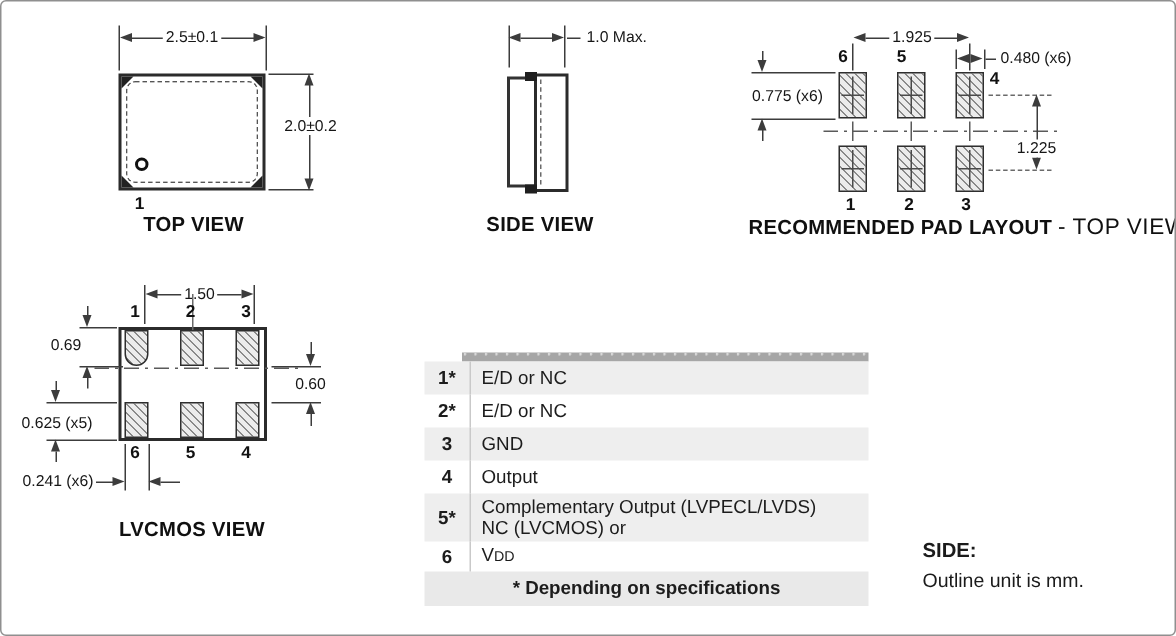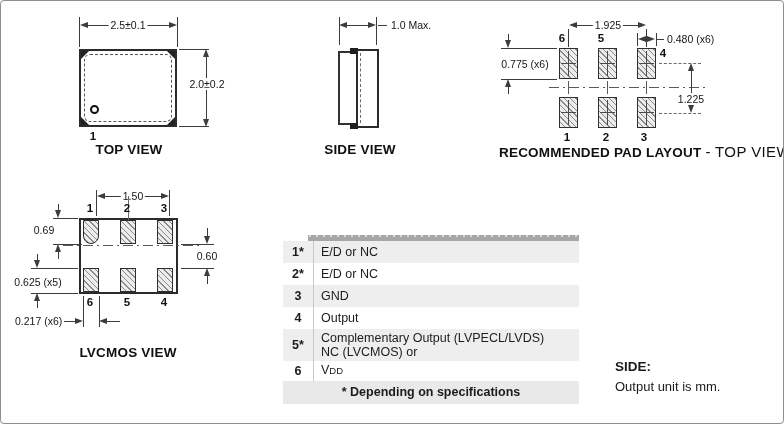--- a/index.html
+++ b/index.html
@@ -215,21 +215,21 @@
     <div class="vl" style="left:206px;top:275px;height:8px;"></div>
     <div class="ar u" style="left:203px;top:267px;"></div>
     <div class="dim" style="left:206px;top:255px;">0.60</div>
 
     <div class="vl" style="left:82px;top:295px;height:31px;"></div>
     <div class="vl" style="left:98px;top:295px;height:31px;"></div>
     <div class="hl" style="left:62px;top:320px;width:13px;"></div>
     <div class="ar r" style="left:74px;top:317px;"></div>
     <div class="hl" style="left:106px;top:320px;width:13px;"></div>
     <div class="ar l" style="left:98px;top:317px;"></div>
-    <div class="dim la" style="left:12px;top:320px;">0.217 (x6)</div>
+    <div class="dim la" style="left:12px;top:320px;">0.241 (x6)</div>
 
     <div class="vtitle" style="left:127px;top:344px;">LVCMOS VIEW</div>
   </div>
 
 
   <div class="ptable">
     <div class="band"></div>
 
     <div class="prow shaded">
       <div class="num">1*</div>
@@ -260,16 +260,16 @@
         <span>V</span>
           <span class="sub">DD</span>
       </div>
     </div>
 
     <div class="pfoot">* Depending on specifications</div>
   </div>
 
   <div class="note">
     <div class="nt">SIDE:</div>
-    <div>Output unit is mm.</div>
+    <div>Outline unit is mm.</div>
   </div>
 
 </div>
 
 </body></html>

